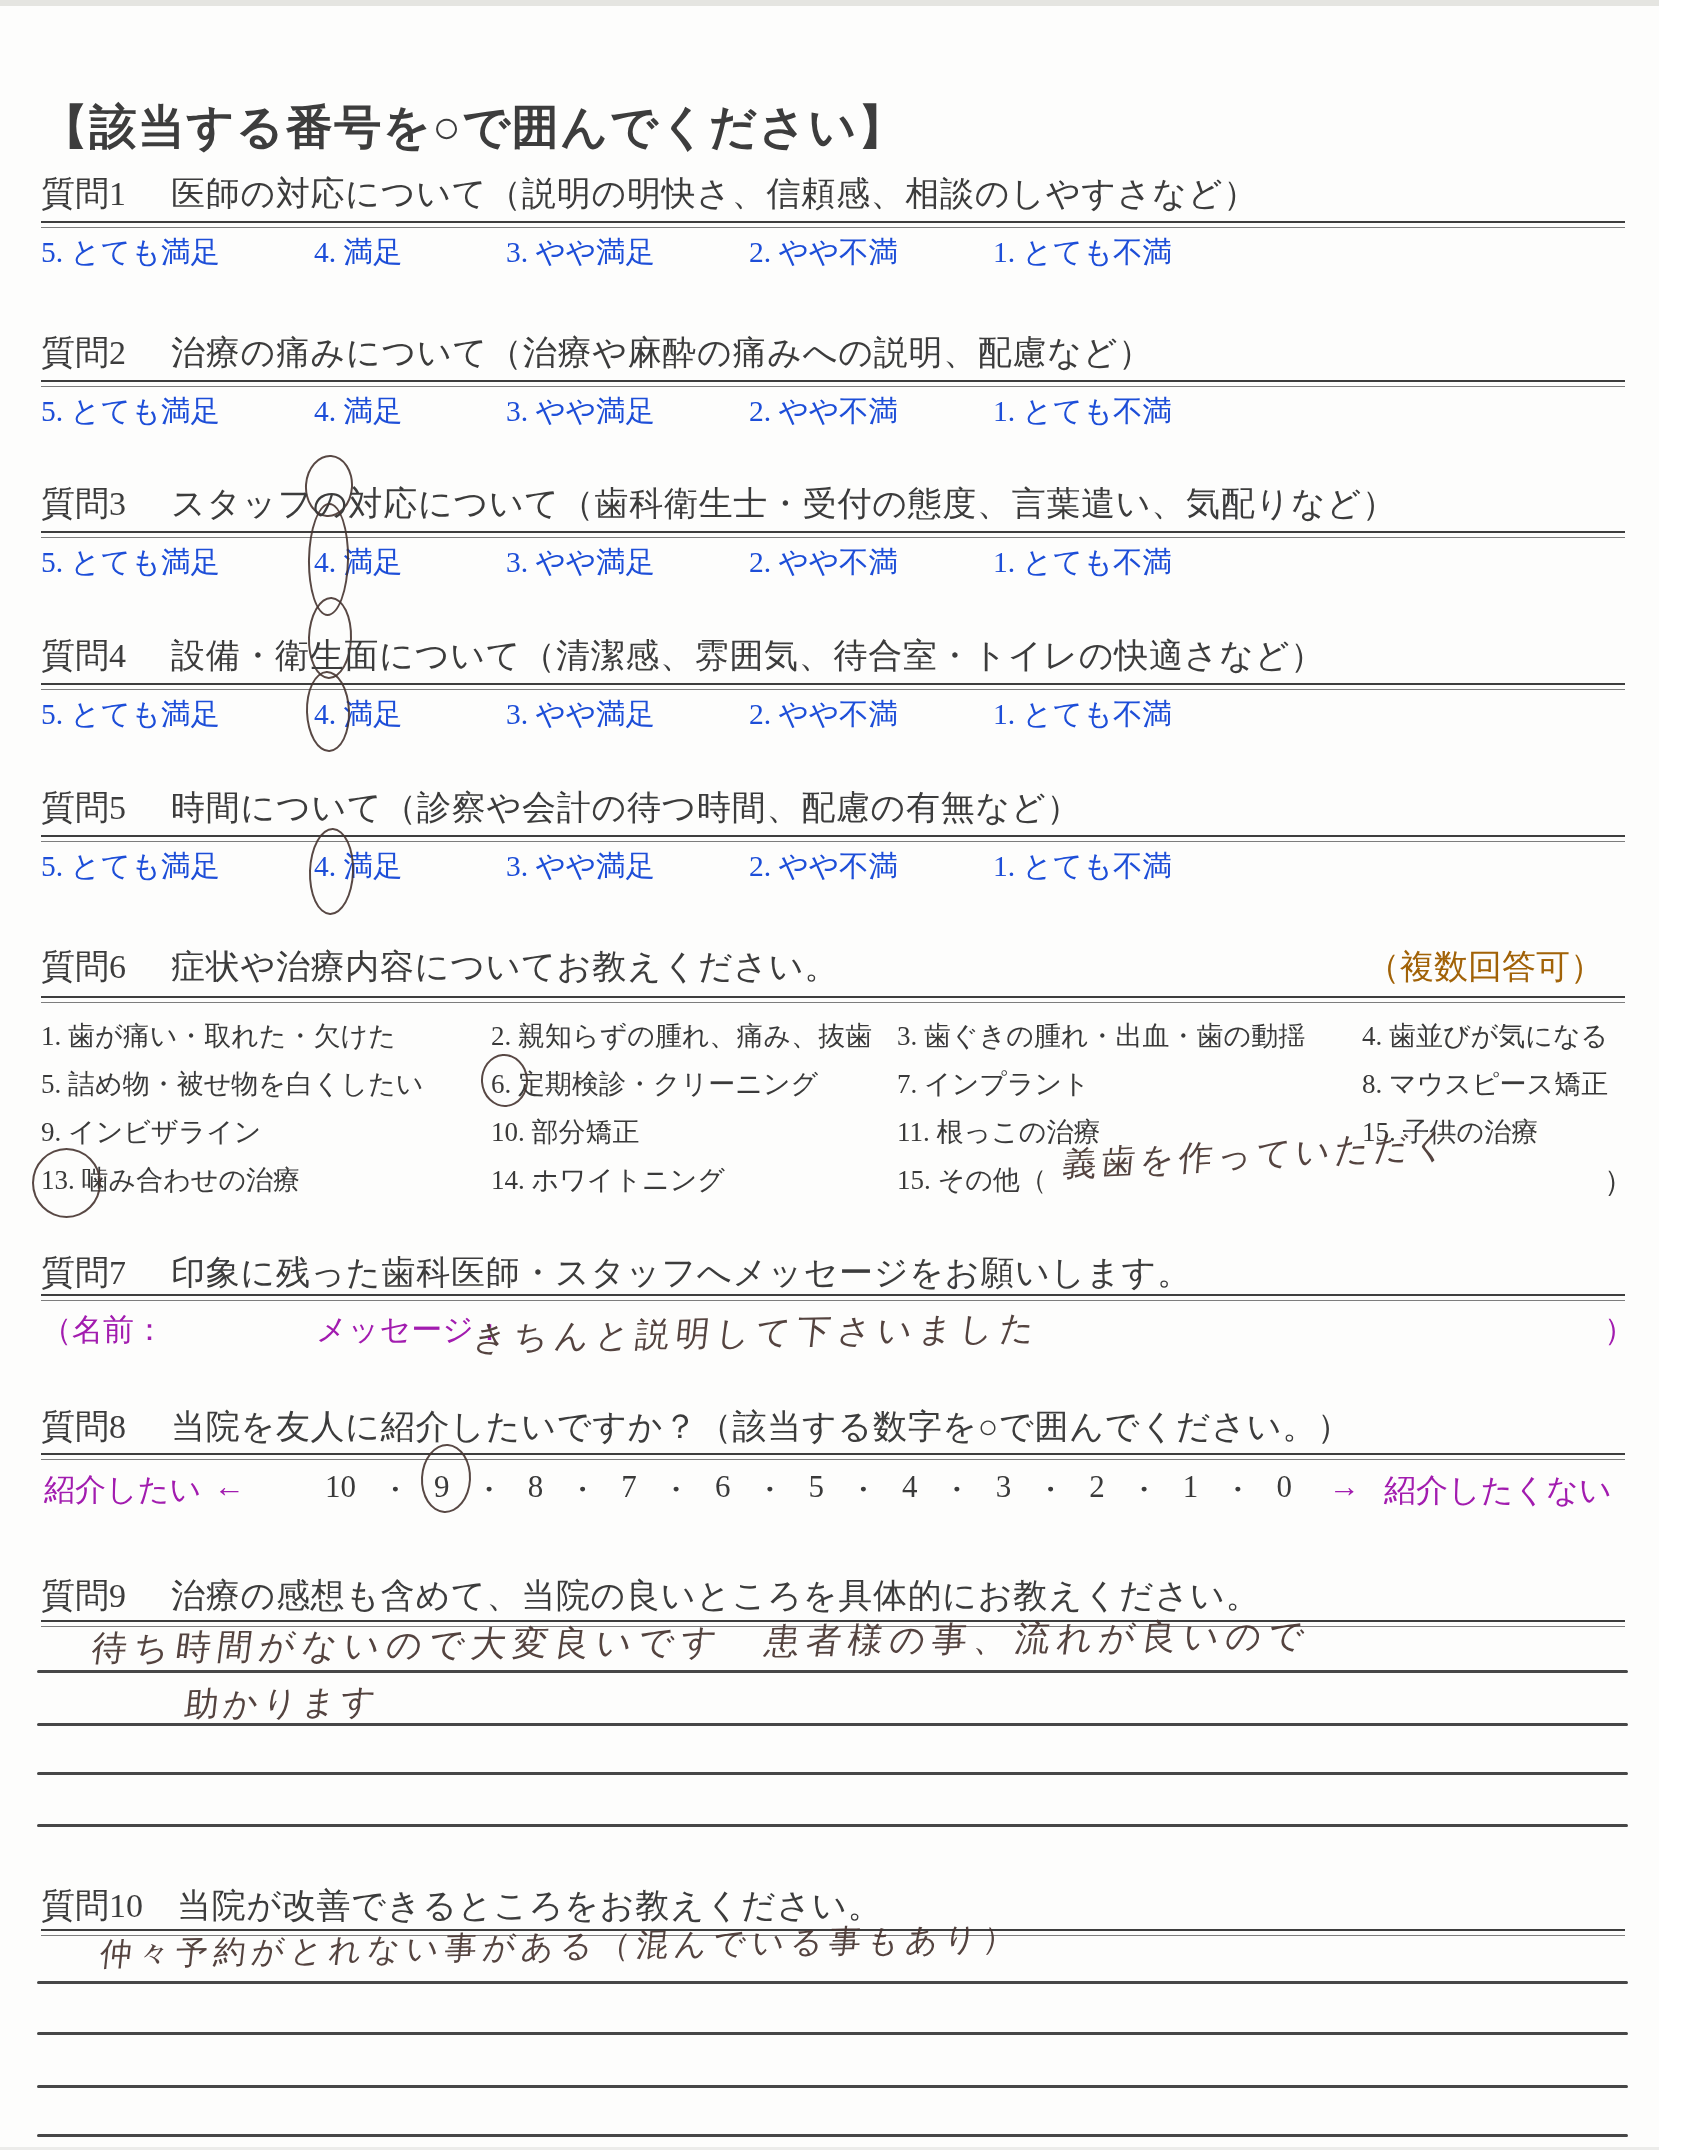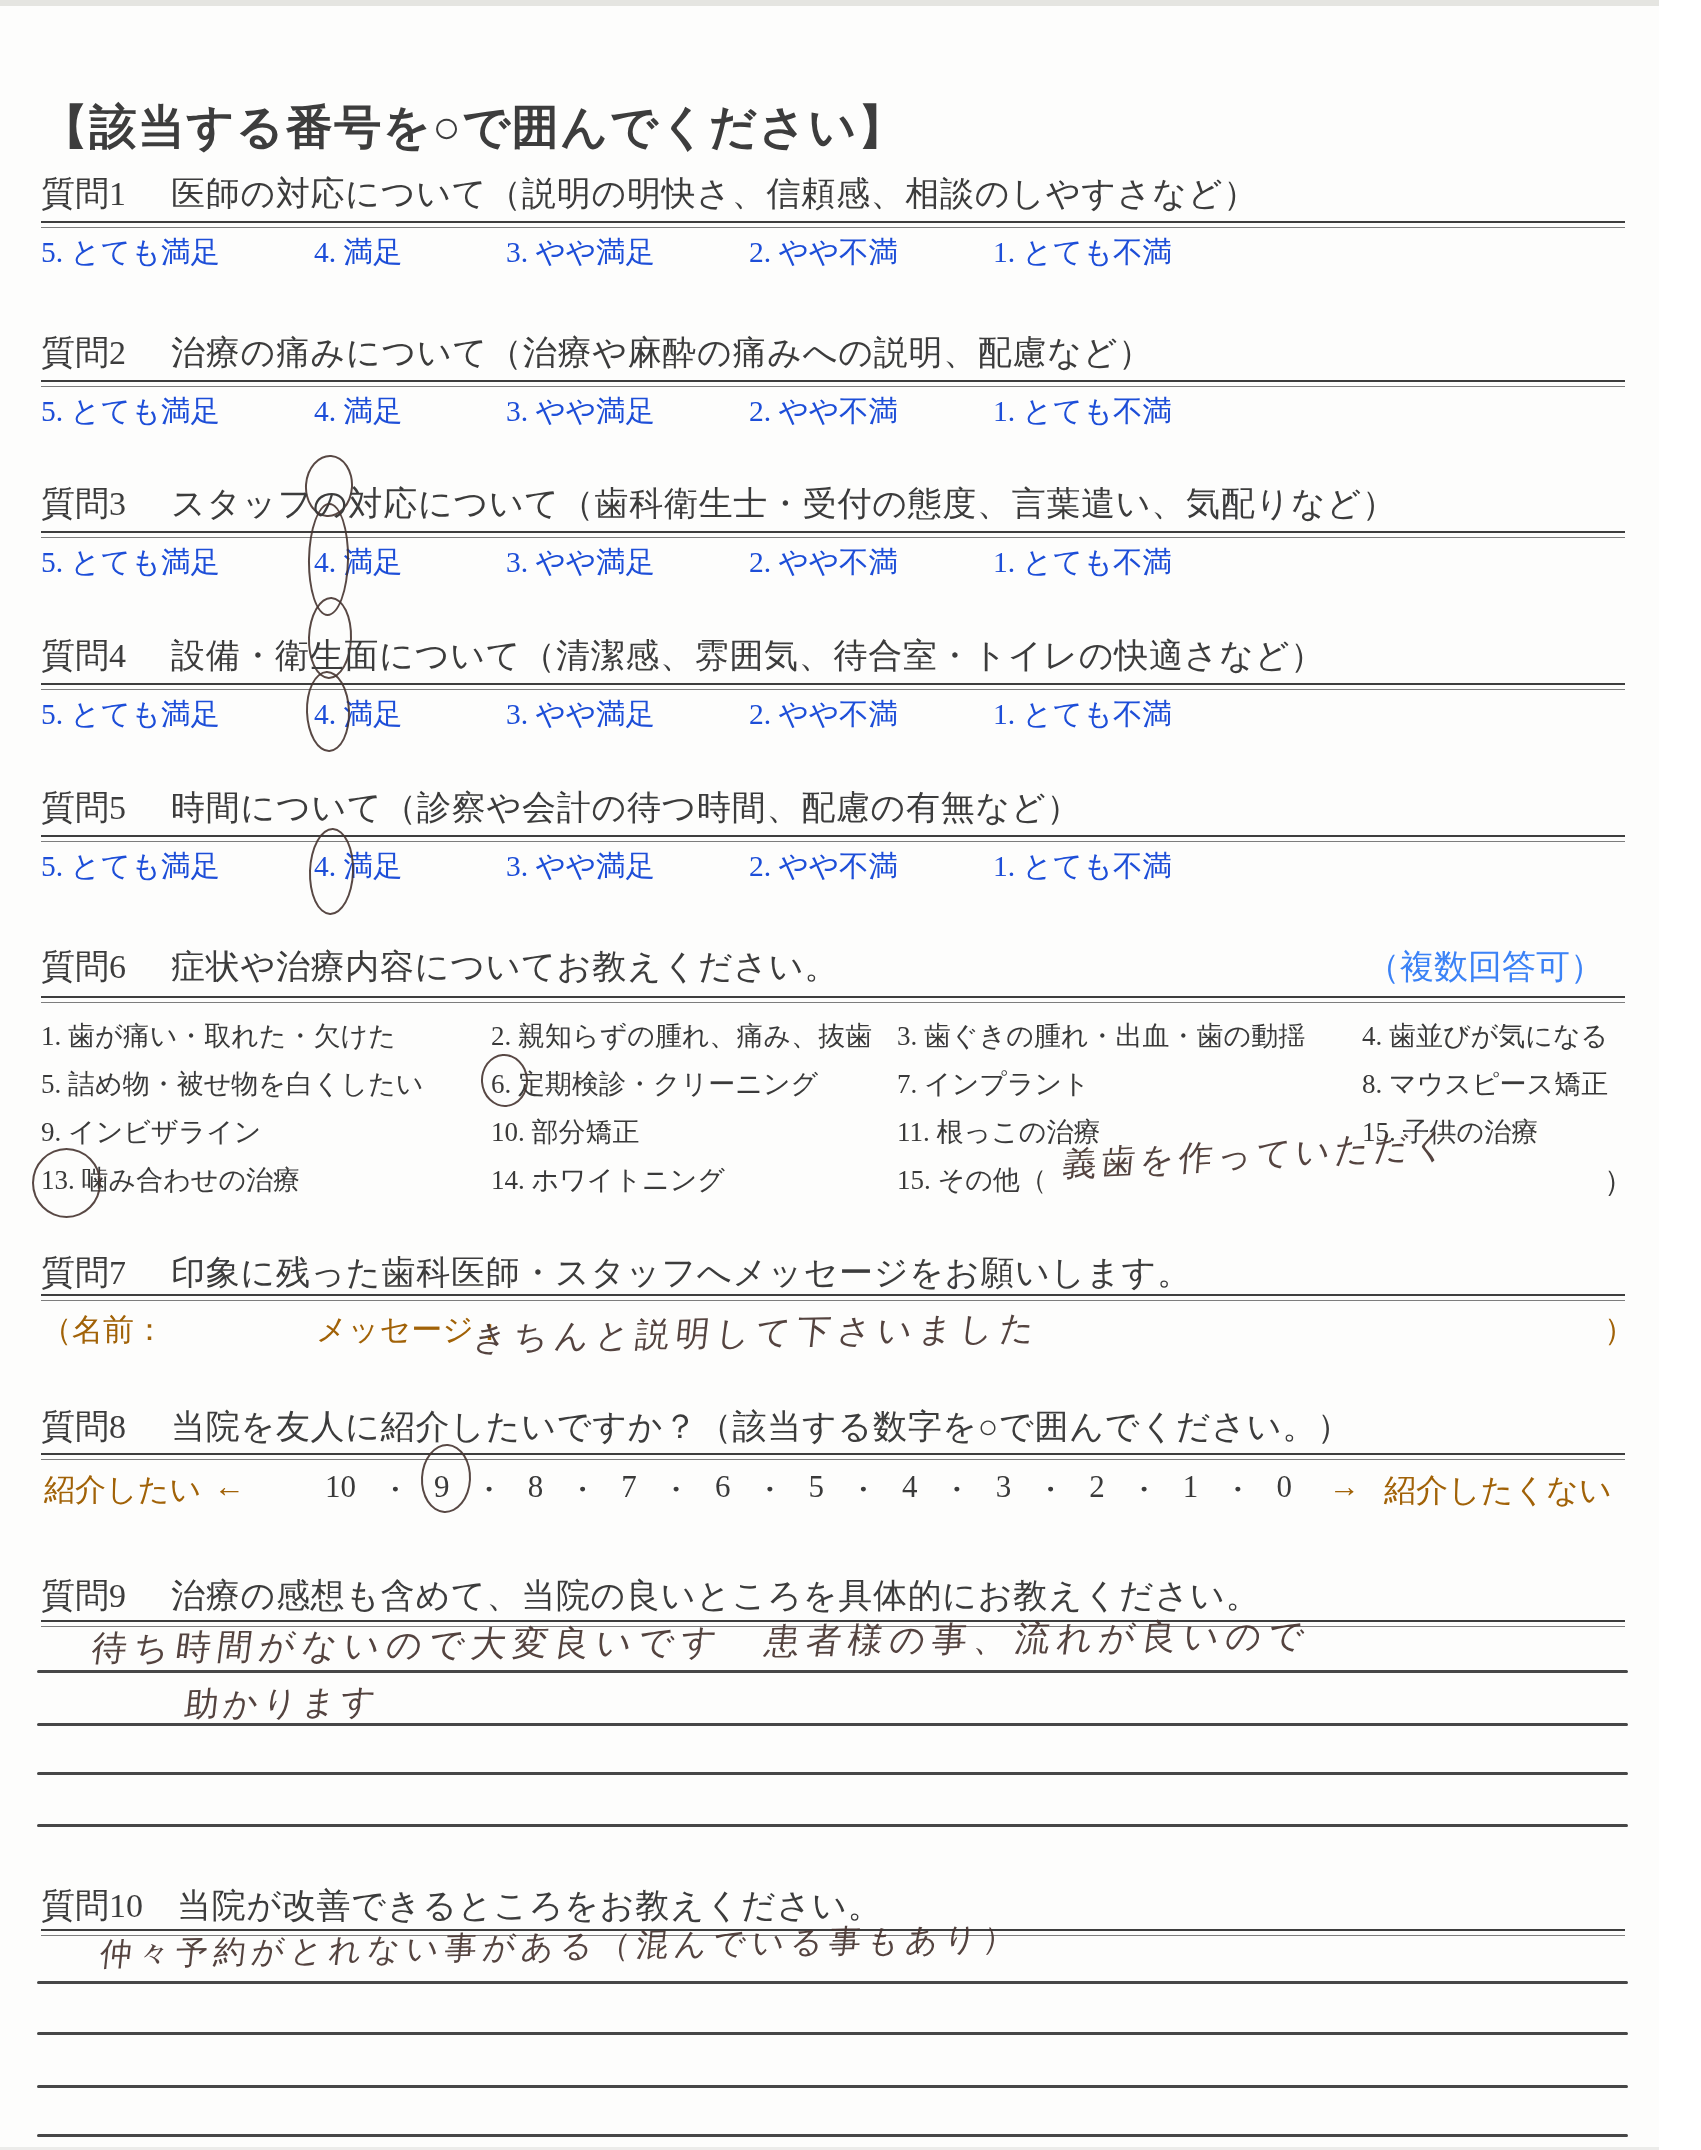--- a/index.html
+++ b/index.html
@@ -14,27 +14,27 @@
   }
   .scan-band-top{position:absolute;left:0;top:0;width:100%;height:5.9px;background:#e5e5e1;}
   .scan-band-bottom{position:absolute;left:0;bottom:0;width:100%;height:3.7px;background:#ececea;}
   .main-title{
     position:absolute;left:41px;top:65px;
     font-size:47px;font-weight:600;letter-spacing:1.5px;color:#3d3d3d;white-space:nowrap;
   }
   .q{position:absolute;left:0;width:1701px;}
   .qlabel{position:absolute;top:0;font-size:34px;white-space:nowrap;color:#3c3c3c;}
   .qtopic{position:absolute;top:0;font-size:34px;white-space:nowrap;color:#3c3c3c;letter-spacing:0.7px;}
-  .qnote{position:absolute;top:0;font-size:34px;white-space:nowrap;color:#3b82f6;}
+  .qnote{position:absolute;top:0;font-size:34px;white-space:nowrap;color:#a16207;}
   .rule2{position:absolute;left:41px;width:1584px;height:3.7px;
     border-top:2.2px solid #3e3e3e;border-bottom:1.5px solid #7d7d7d;}
   .ansline{position:absolute;left:37px;width:1591px;height:0;border-top:3px solid #474747;border-radius:1.5px;}
   .opt{position:absolute;font-size:29.5px;white-space:nowrap;color:#1d4ed8;}
   .item{position:absolute;font-size:27px;white-space:nowrap;color:#3a3a3a;}
-  .rowtext{position:absolute;font-size:31px;white-space:nowrap;color:#a16207;}
+  .rowtext{position:absolute;font-size:31px;white-space:nowrap;color:#a21caf;}
   .scale-row{position:absolute;display:flex;justify-content:space-between;align-items:flex-start;font-size:31px;color:#3a3a3a;}
   .scale-num{position:relative;display:inline-block;}
   .hand{
     position:absolute;white-space:nowrap;
     font-family:"DejaVu Sans",sans-serif;
     color:#463430;opacity:.92;
     transform:rotate(-1deg) skewX(-7deg);
     transform-origin:left center;
   }
   .circle{

